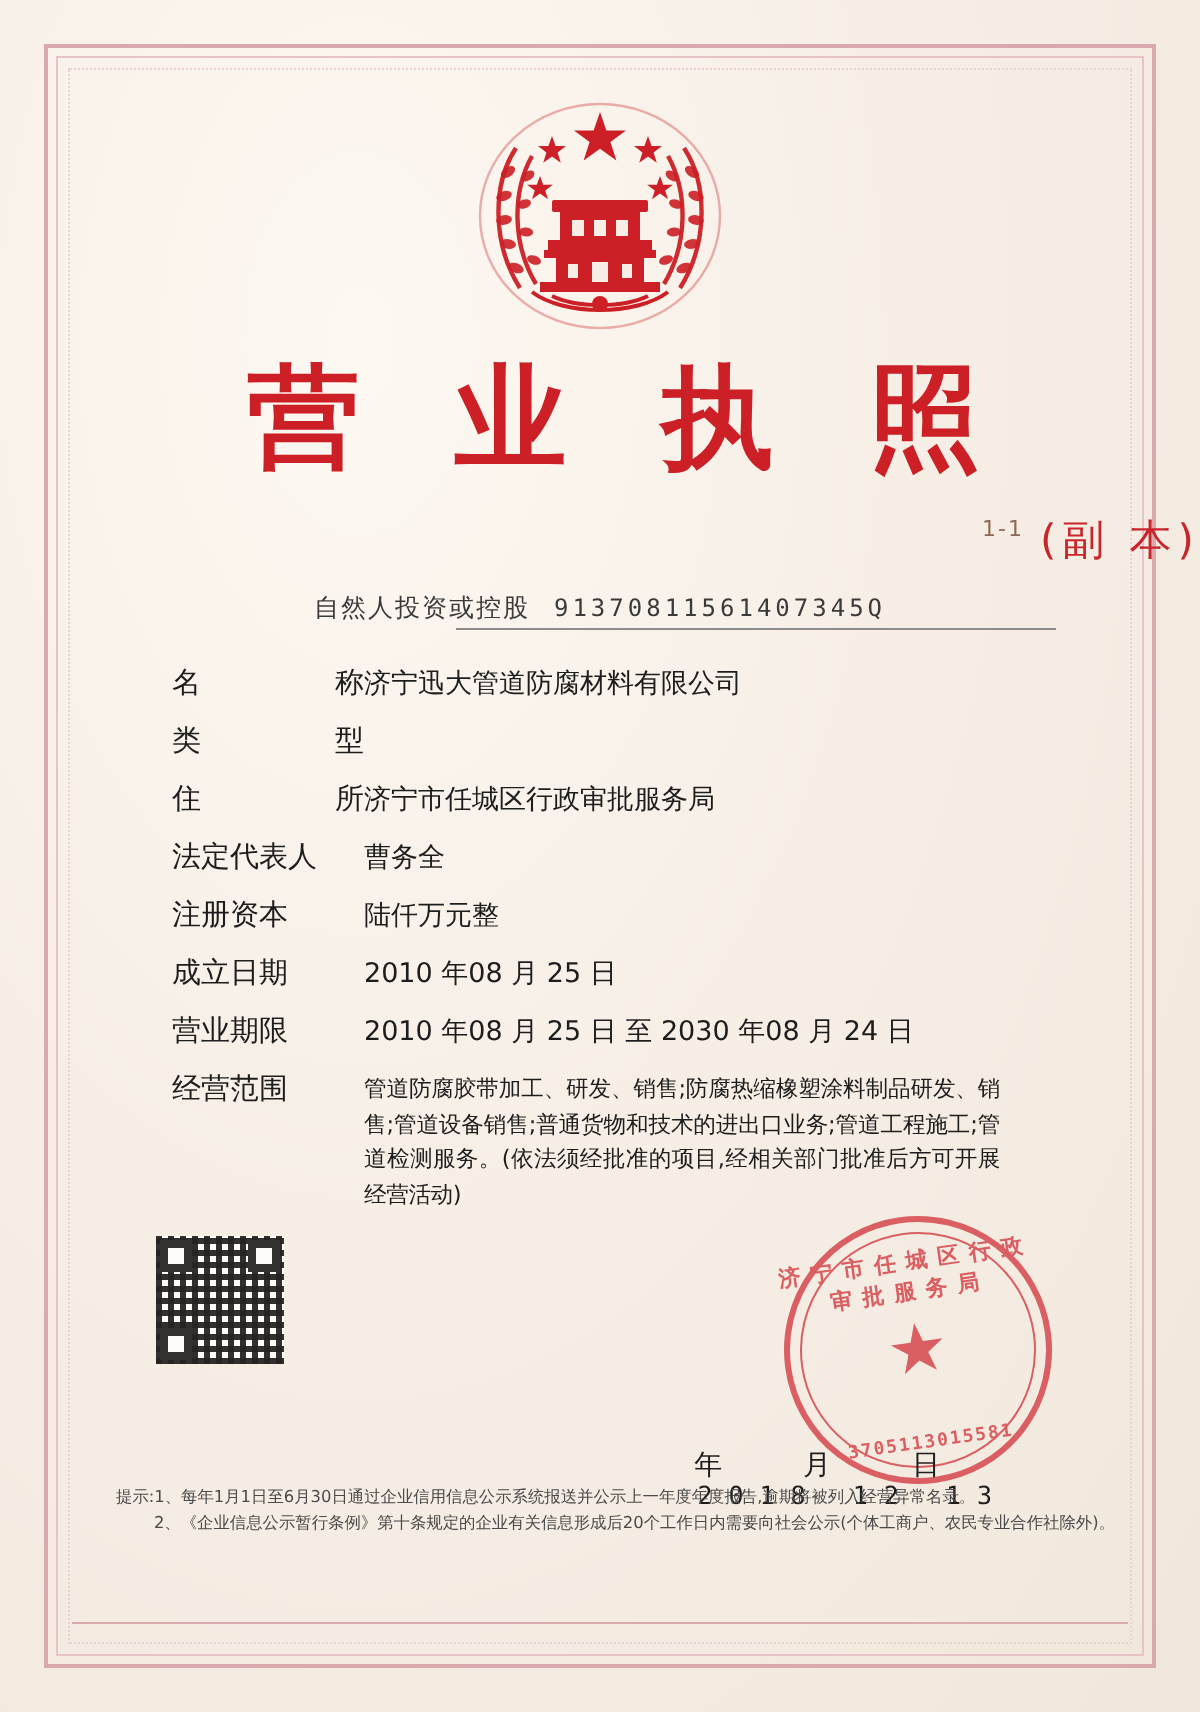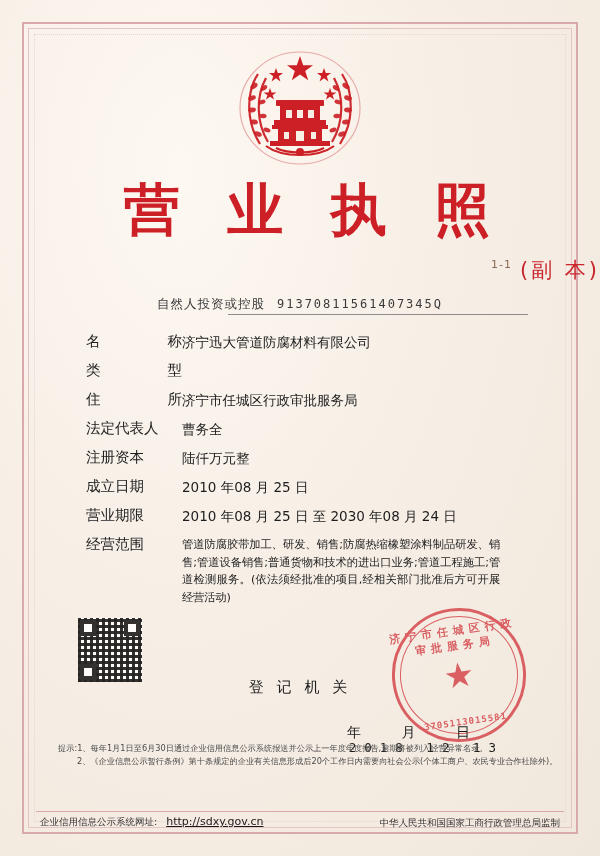--- a/index.html
+++ b/index.html
@@ -447,40 +447,32 @@
       <div class="key">经营范围</div>
       <div class="val">管道防腐胶带加工、研发、销售;防腐热缩橡塑涂料制品研发、销售;管道设备销售;普通货物和技术的进出口业务;管道工程施工;管道检测服务。(依法须经批准的项目,经相关部门批准后方可开展经营活动)</div>
     </div>
 
   </div>
 
   <div class="qr">
     <div class="qr-corner"></div>
   </div>
 
-  <div class="authority">登 记 机 关</div>
 
   <div class="seal">
     <div class="ring"></div>
     <div class="seal-top">济宁市任城区行政审批服务局</div>
     <div class="star">★</div>
     <div class="seal-bottom">3705113015581</div>
   </div>
 
   <div class="date-line">年    月    日</div>
   <div class="issue-date">2018    12    13</div>
 
   <div class="notes">
     <div>提示:1、每年1月1日至6月30日通过企业信用信息公示系统报送并公示上一年度年度报告,逾期将被列入经营异常名录。</div>
     <div>　　 2、《企业信息公示暂行条例》第十条规定的企业有关信息形成后20个工作日内需要向社会公示(个体工商户、农民专业合作社除外)。</div>
   </div>
 
   <div class="bottom-rule"></div>
 
-  <div class="bottom">
-    <div class="left-text">
-      <span>企业信用信息公示系统网址:</span>
-      <a class="url" href="#">http://sdxy.gov.cn</a>
-    </div>
-    <div class="right-text">中华人民共和国国家工商行政管理总局监制</div>
-  </div>
 
 </div>
 
 </body></html>

